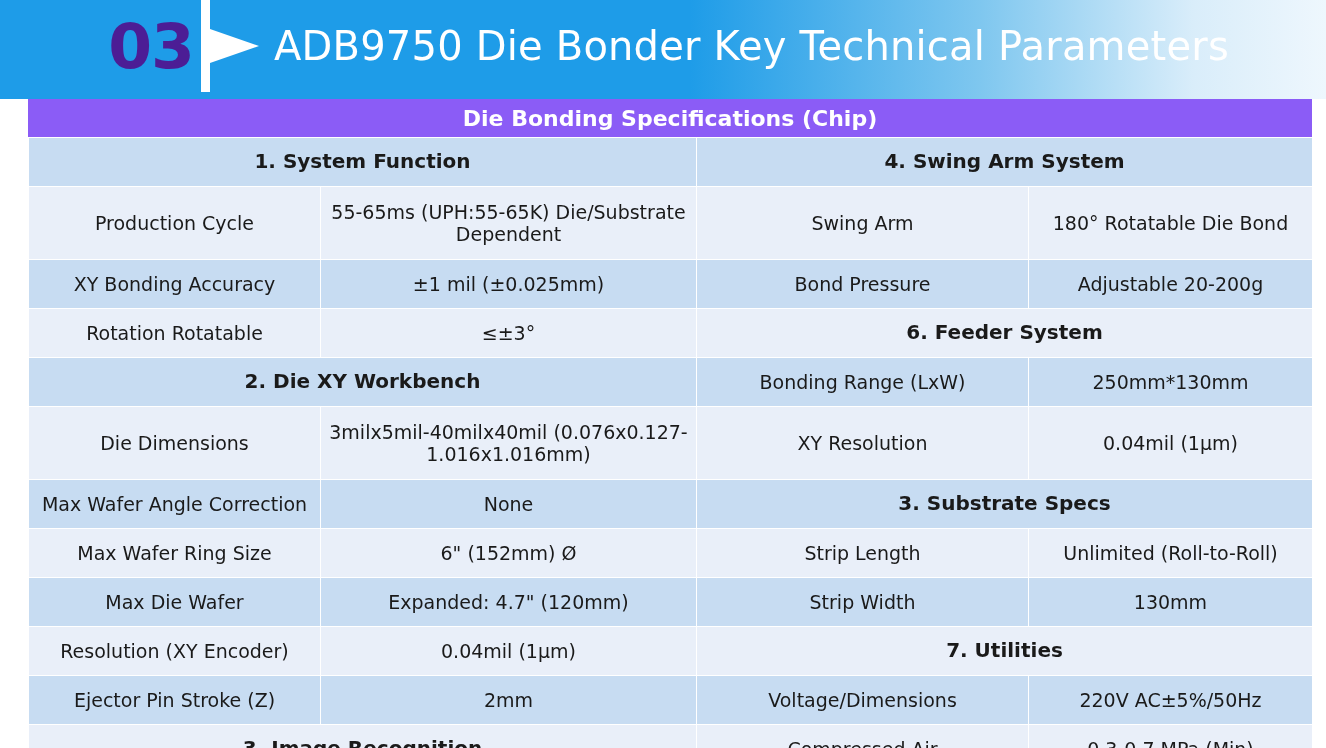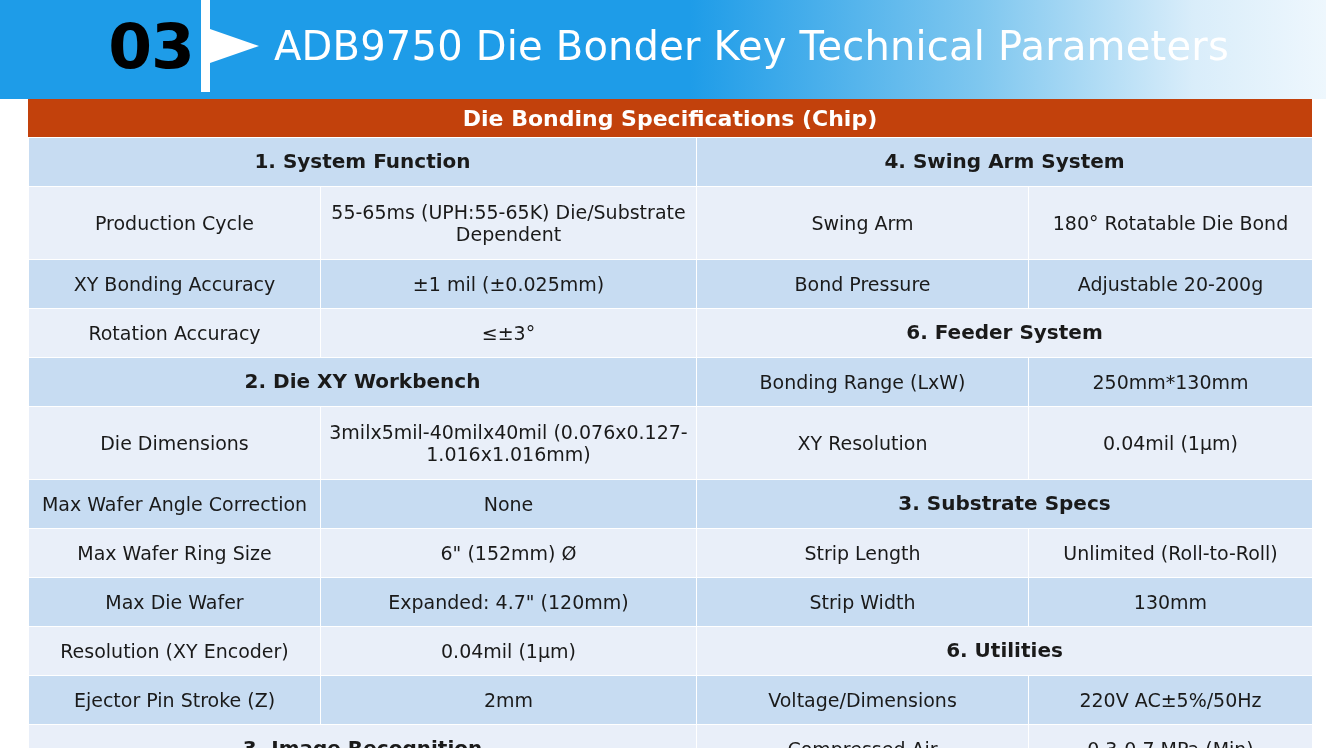--- a/index.html
+++ b/index.html
@@ -16,41 +16,41 @@
     position:absolute;left:0;top:0;width:1326px;height:99px;
     background:linear-gradient(to right,#1e9ce8 0%,#1e9ce8 52%,#7fc7ef 74%,#d9edfa 90%,#eef7fd 100%);
   }
   .bars{position:absolute;left:0;top:0;height:92px;}
   .bar{position:absolute;top:0;background:#1e9ce8;height:92px;}
   .bar.b1{left:28px;width:22px;}
   .bar.b2{left:57px;width:15px;}
   .bar.b3{left:79px;width:15px;}
   .numbox{
     position:absolute;left:101px;top:0;width:100px;height:92px;
-    background:#1e9ce8;color:#000000;
+    background:#1e9ce8;color:#4c1d95;
     font-size:63px;font-weight:700;letter-spacing:-1px;
     display:flex;align-items:center;justify-content:center;
     line-height:1;
   }
   .arrowwrap{position:absolute;left:201px;top:0;width:60px;height:92px;}
   .arrowwrap svg{display:block;}
   .banner-title{
     position:absolute;left:262px;top:0;height:92px;
     display:flex;align-items:center;
     color:#ffffff;font-size:40px;font-weight:400;
     letter-spacing:.2px;white-space:nowrap;margin-left:12px;
   }
 
   
   .table{
     position:absolute;left:28px;top:99px;
     width:1284px;
   }
   .tbl-head{
-    height:38px;background:#c2410c;color:#fff;
+    height:38px;background:#8b5cf6;color:#fff;
     display:flex;align-items:center;justify-content:center;
     font-size:22px;font-weight:700;
   }
   table{
     border-collapse:collapse;width:1284px;table-layout:fixed;
     background:#e9eff9;
   }
   col.c1{width:292px;}
   col.c2{width:376px;}
   col.c3{width:332px;}
@@ -109,21 +109,21 @@
             <td class="h3">Swing Arm</td>
             <td class="h3">180° Rotatable Die Bond</td>
           </tr>
           <tr class="alt">
             <td class="h1">XY Bonding Accuracy</td>
             <td class="h1">±1 mil (±0.025mm)</td>
             <td class="h1">Bond Pressure</td>
             <td class="h1">Adjustable 20-200g</td>
           </tr>
           <tr class="norm">
-            <td class="h1">Rotation Accuracy</td>
+            <td class="h1">Rotation Rotatable</td>
             <td class="h1">≤±3°</td>
             <td colspan="2" class="sec h1">6. Feeder System</td>
           </tr>
           <tr class="alt">
             <td colspan="2" class="sec h1">2. Die XY Workbench</td>
             <td class="h1">Bonding Range (LxW)</td>
             <td class="h1">250mm*130mm</td>
           </tr>
           <tr class="norm">
             <td class="h3">Die Dimensions</td>
@@ -144,21 +144,21 @@
           </tr>
           <tr class="alt">
             <td class="h1">Max Die Wafer</td>
             <td class="h1">Expanded: 4.7" (120mm)</td>
             <td class="h1">Strip Width</td>
             <td class="h1">130mm</td>
           </tr>
           <tr class="norm">
             <td class="h1">Resolution (XY Encoder)</td>
             <td class="h1">0.04mil (1µm)</td>
-            <td colspan="2" class="sec h1">6. Utilities</td>
+            <td colspan="2" class="sec h1">7. Utilities</td>
           </tr>
           <tr class="alt">
             <td class="h1">Ejector Pin Stroke (Z)</td>
             <td class="h1">2mm</td>
             <td class="h1">Voltage/Dimensions</td>
             <td class="h1">220V AC±5%/50Hz</td>
           </tr>
           <tr class="norm">
             <td colspan="2" class="sec h1">3. Image Recognition</td>
             <td class="h1">Compressed Air</td>

